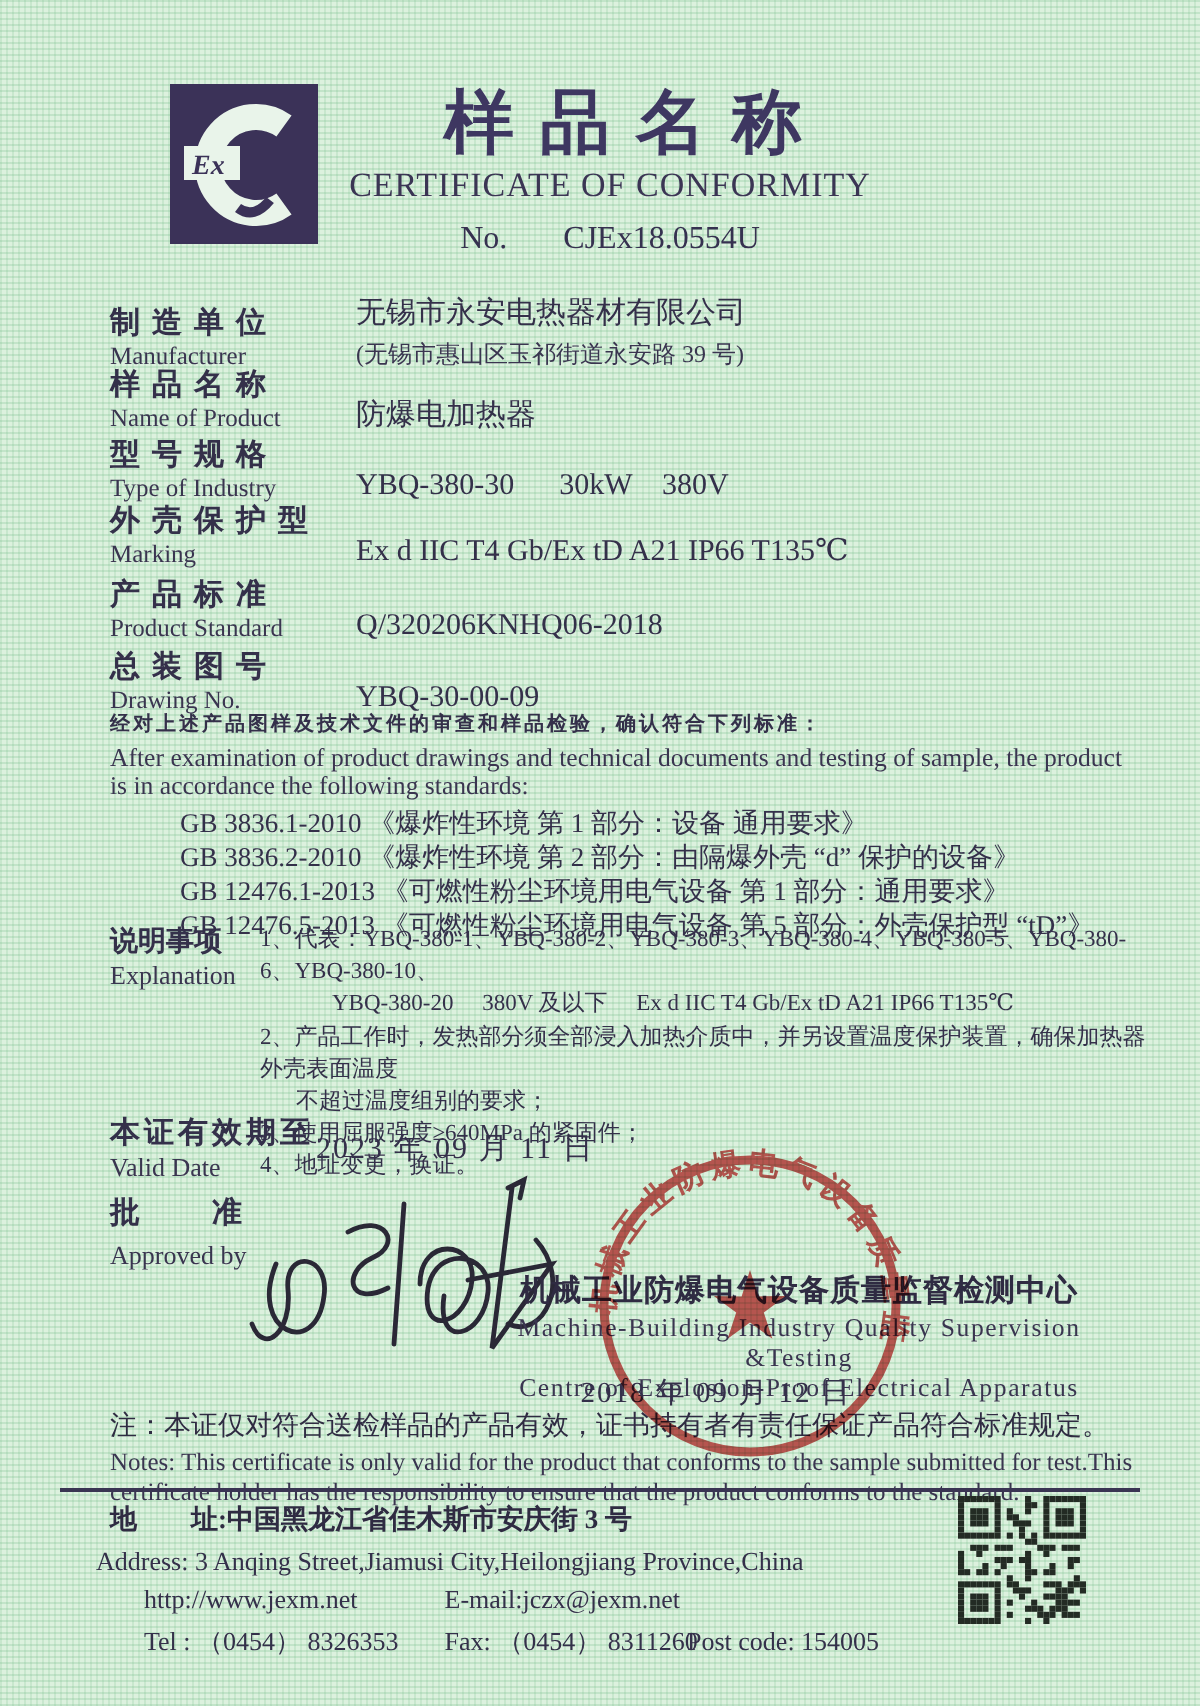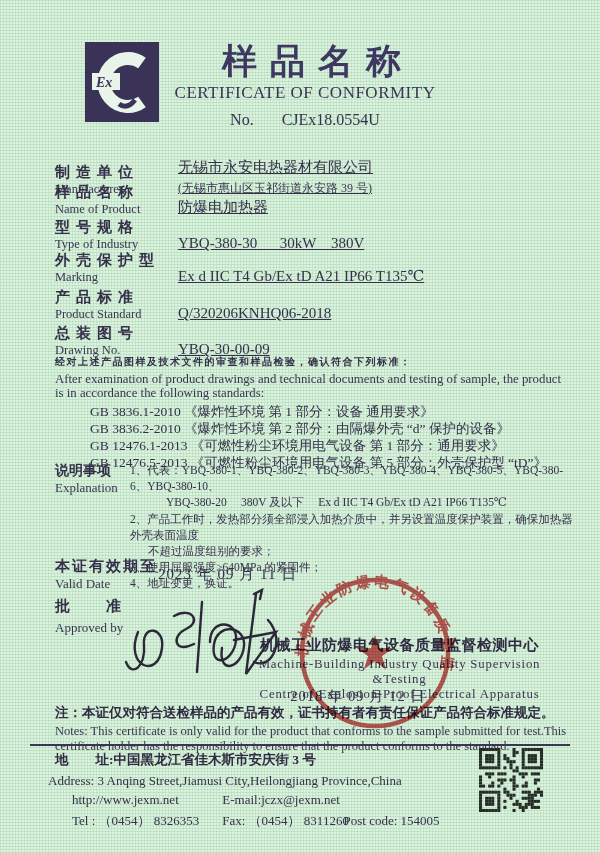--- a/index.html
+++ b/index.html
@@ -20,21 +20,21 @@
     font-size:17px;letter-spacing:.5px;color:#3b3554;}
   .cert-no{left:150px;top:111px;width:310px;text-align:center;font-size:16px;color:#363150;}
   .cert-no .num{margin-left:28px;}
   
   .logo{left:85px;top:42px;width:74px;height:84px;}
   
   .field{left:55px;right:28px;display:flex;align-items:flex-end;}
   .flabel{width:123px;flex:none;}
   .fcn{font-size:15px;font-weight:bold;letter-spacing:6px;color:#34304a;white-space:nowrap;}
   .fen{font-size:12.5px;margin-top:0px;color:#3a3550;}
-  .fval{flex:1;padding-top:12px;text-decoration:underline;}
+  .fval{flex:1;padding-top:1px;}
   .v1{font-size:15px;white-space:pre-wrap;color:#34304a;}
   .v2{font-size:12px;margin-top:3px;color:#3a3550;}
   
   .st-cn{font-size:10px;font-weight:bold;letter-spacing:1.5px;color:#34304a;}
   .st-en{font-size:12.8px;line-height:14px;color:#3a3550;}
   .std{font-size:13.5px;line-height:17px;margin-left:35px;color:#34304a;}
   
   .expl{left:55px;right:26px;display:flex;}
   .expl-label{width:75px;flex:none;}
   .ecn{font-size:14px;font-weight:bold;color:#34304a;}
@@ -51,21 +51,21 @@
   .authority{left:232px;top:636px;width:335px;text-align:center;z-index:2;}
   .auth-cn{font-size:15px;font-weight:bold;letter-spacing:.5px;color:#2f2b42;white-space:nowrap;}
   .auth-en{font-size:12.8px;letter-spacing:.8px;line-height:15px;color:#3a3550;}
   .issue-date{left:243px;top:687px;width:230px;text-align:center;font-size:14.5px;
     letter-spacing:1px;color:#34304a;z-index:2;}
   .seal{left:293px;top:571px;width:164px;height:164px;z-index:3;
     mix-blend-mode:multiply;opacity:.88;}
   .sig{left:116px;top:582px;width:195px;height:115px;z-index:2;}
   
   .notes{left:55px;right:26px;top:704px;}
-  .notes-cn{font-size:13.5px;font-weight:bold;color:#2f2b42;}
+  .notes-cn{font-size:13.5px;font-weight:normal;color:#2f2b42;}
   .notes-en{font-size:12.5px;line-height:14.5px;color:#3a3550;}
   .divider{left:30px;right:30px;top:744px;border-top:2px solid #3a3553;height:0;}
   
   .footer{left:48px;top:751px;width:430px;}
   .f-cn{font-size:13.5px;font-weight:bold;color:#2f2b42;margin-left:7px;}
   .f-row{font-size:13px;color:#34304a;margin-top:3.5px;white-space:nowrap;}
   .f-col1{display:inline-block;width:147px;padding-left:24px;}
   .f-col2{display:inline-block;width:118px;}
   .qr{left:479px;top:748px;width:64px;height:64px;}
 </style>

